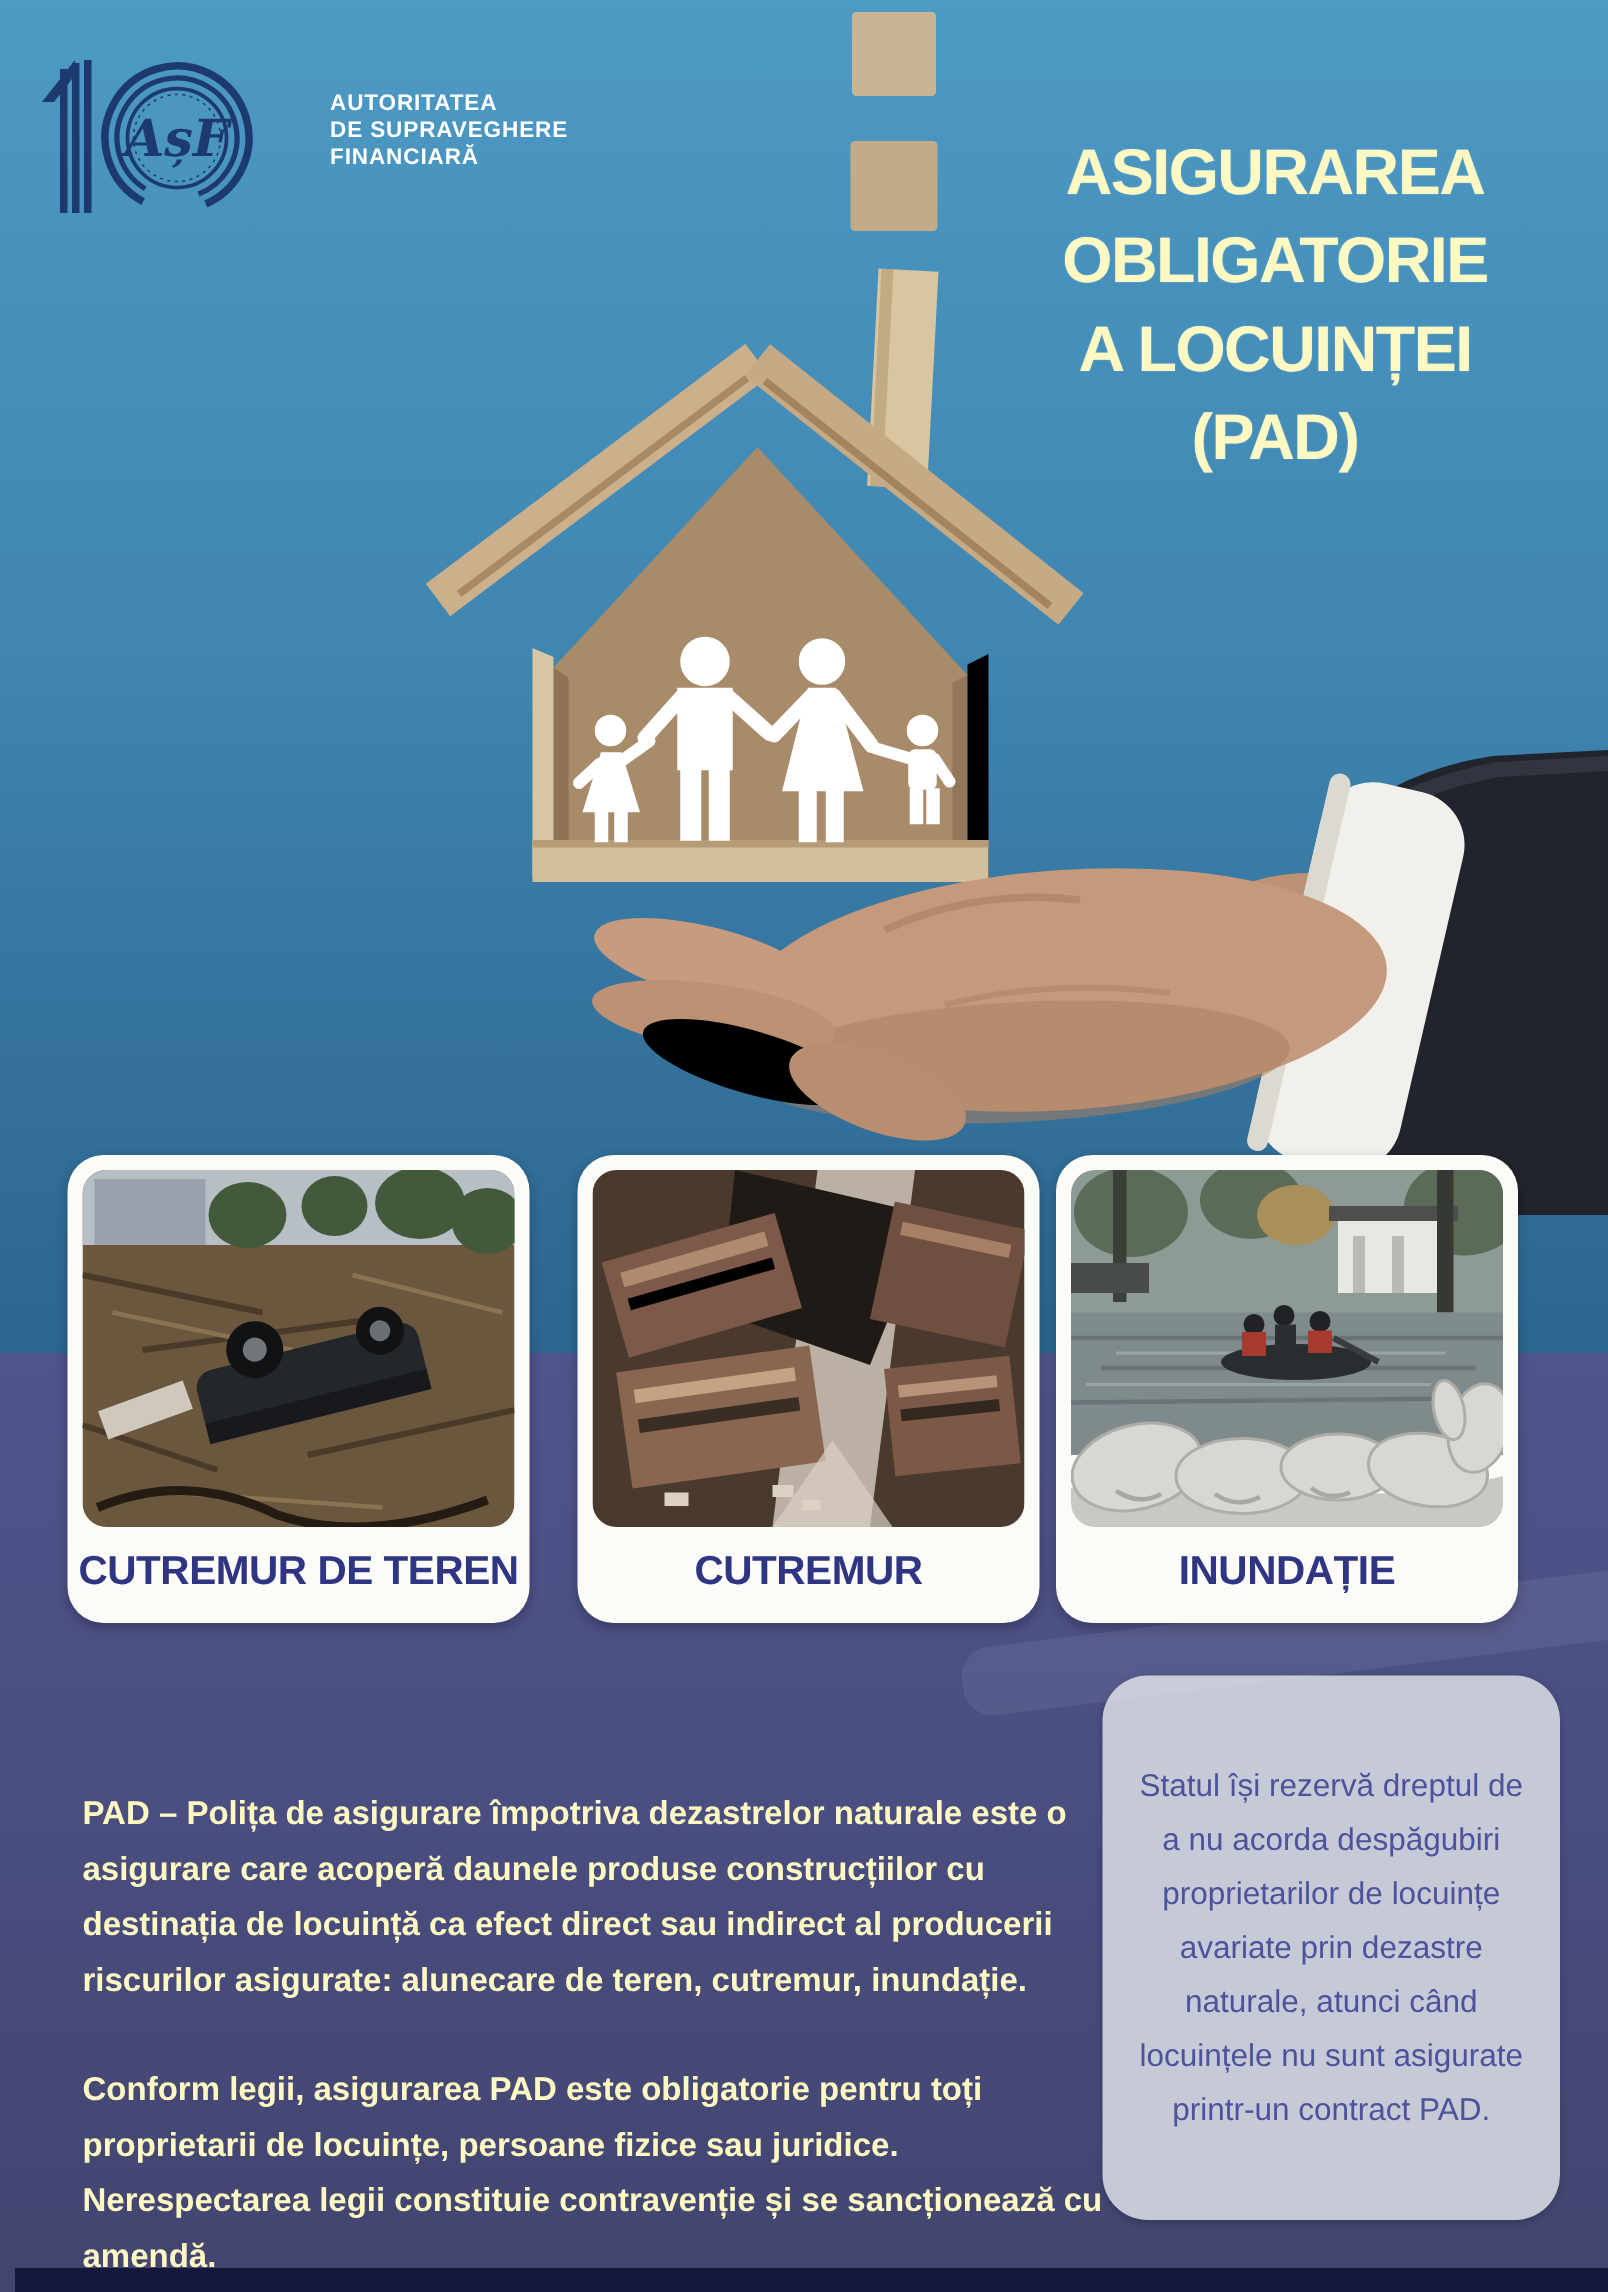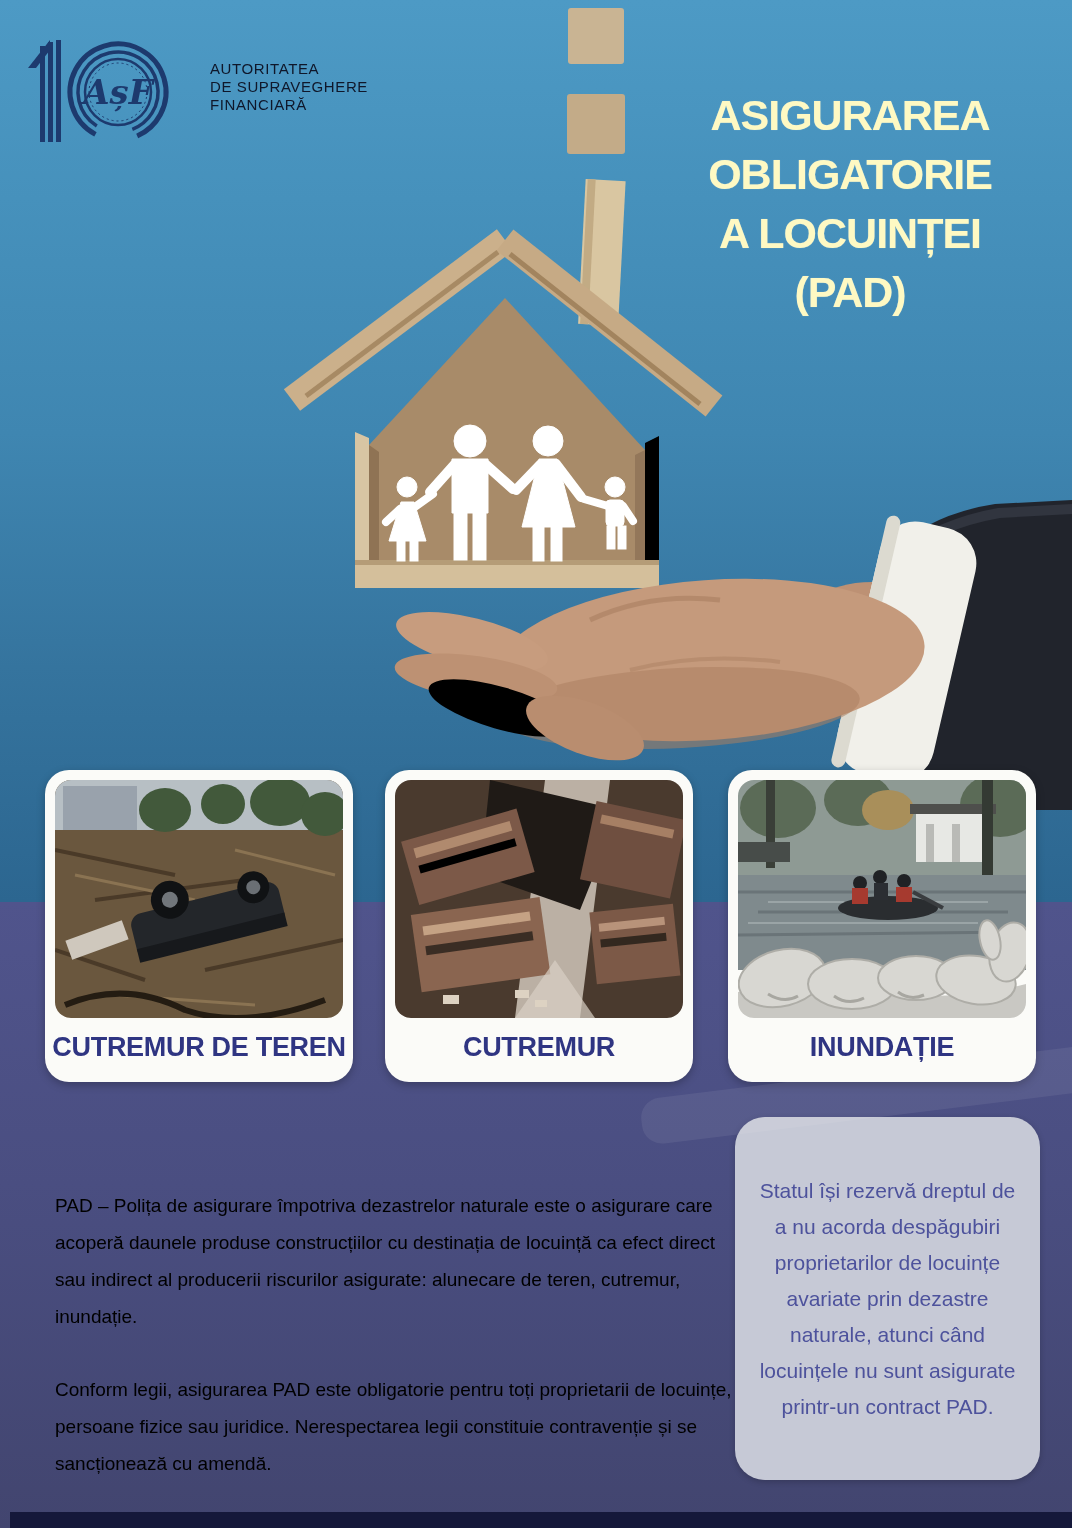--- a/index.html
+++ b/index.html
@@ -11,44 +11,44 @@
   }
   
   .bg-top{position:absolute;left:0;top:0;width:1072px;height:902px;
     background:linear-gradient(180deg,#4d9ac5 0%,#4691bc 22%,#3f86b1 48%,#35749e 74%,#2c6690 100%);}
   .bg-bottom{position:absolute;left:0;top:902px;width:1072px;height:626px;
     background:linear-gradient(180deg,#50548c 0%,#4a4e81 45%,#42456f 100%);}
   .scan-streak{position:absolute;left:640px;top:1072px;width:460px;height:46px;
     background:rgba(255,255,255,.07);transform:rotate(-7deg);border-radius:20px;}
   
   .logo{position:absolute;left:26px;top:34px;display:flex;align-items:flex-start;}
-  .org-name{margin-left:4px;margin-top:26px;color:#0f172a;font-weight:normal;
+  .org-name{margin-left:14px;margin-top:26px;color:#ffffff;font-weight:bold;
     font-size:15px;line-height:18px;letter-spacing:.6px;}
   
   .main-title{position:absolute;left:680px;top:86px;width:340px;
     color:#fef9c3;font-weight:bold;font-size:43px;line-height:59px;
     letter-spacing:-1px;text-align:center;text-shadow:0 0 1px rgba(255,255,255,.4);}
   
   .house-art{position:absolute;left:262px;top:0;}
   .hand-art{position:absolute;left:380px;top:470px;}
   
   .risk-card{position:absolute;top:770px;width:308px;height:312px;
     background:#fbfbf8;border-radius:24px;box-shadow:0 3px 8px rgba(0,0,0,.25);
     padding:0;margin:0;}
   .risk-card .photo{position:absolute;left:10px;top:10px;width:288px;height:238px;
     border-radius:16px;overflow:hidden;display:block;}
   .risk-card figcaption{position:absolute;left:0;right:0;top:248px;height:58px;
     display:flex;align-items:center;justify-content:center;
     color:#2f3582;font-weight:bold;font-size:27px;letter-spacing:-.3px;}
-  .card-1{left:45px;} .card-2{left:385px;} .card-3{left:728px;}
+  .card-1{left:45px;} .card-2{left:385px;} .card-3{left:704px;}
   
   .about-heading{position:absolute;left:55px;top:1118px;color:#fff;
     font-weight:bold;font-size:34px;letter-spacing:-.5px;}
-  .about-p{position:absolute;left:55px;width:690px;color:#000000;
-    font-size:19px;line-height:37px;font-weight:normal;}
+  .about-p{position:absolute;left:55px;width:690px;color:#fef9c3;
+    font-size:22px;line-height:37px;font-weight:bold;}
   .about-p1{top:1168px;}
   .about-p2{top:1352px;}
   
   .notice-box{position:absolute;left:735px;top:1117px;width:305px;height:363px;
     background:#c6c9d6;border-radius:30px;display:flex;align-items:center;
     box-shadow:0 2px 6px rgba(0,0,0,.2);}
   .notice-box p{margin:0;padding:0 16px;width:100%;text-align:center;
     color:#4d529c;font-size:21px;line-height:36px;}
   
   .bottom-bar{position:absolute;left:10px;right:0;top:1512px;height:16px;

